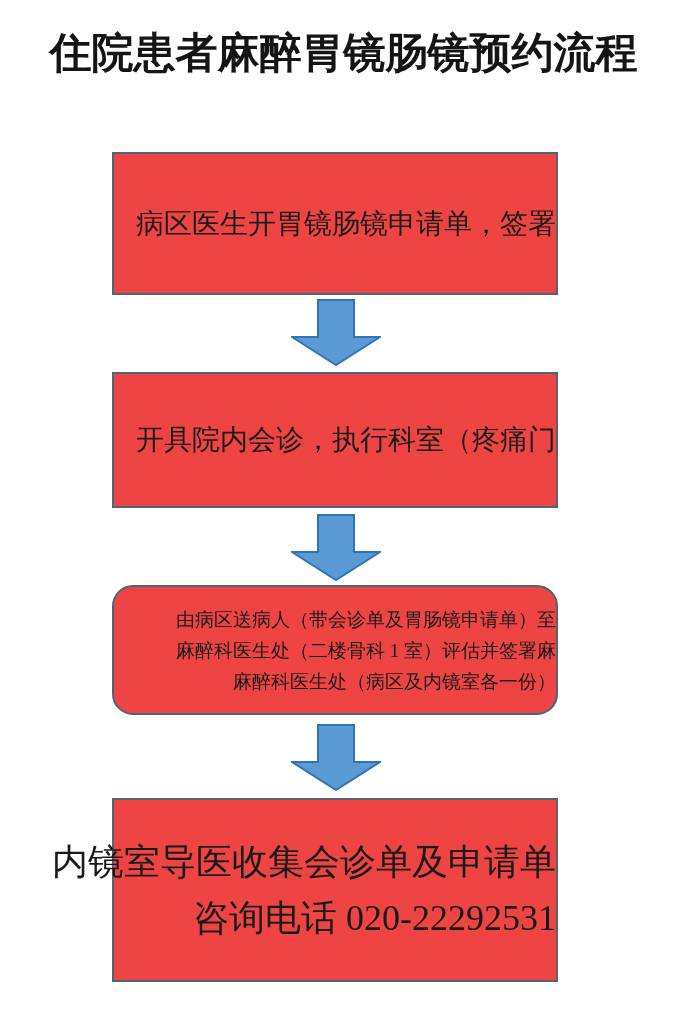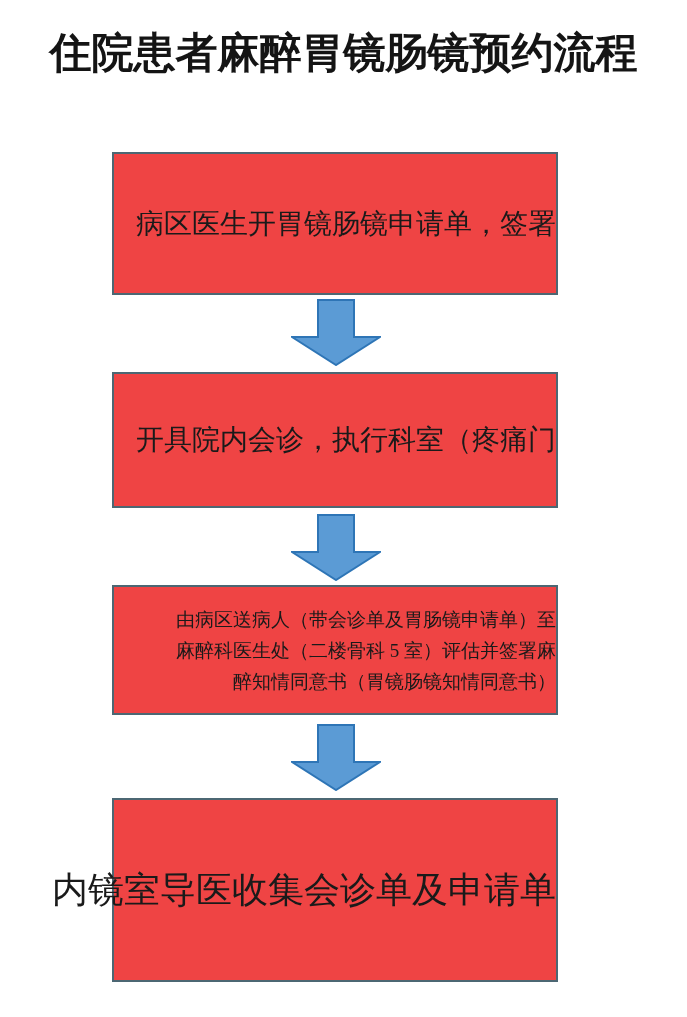--- a/index.html
+++ b/index.html
@@ -59,21 +59,21 @@
 
   
   #box1 { top: 152px; height: 143px; }
   #box1 .line { font-size: 28px; line-height: 52px; }
 
   
   #box2 { top: 372px; height: 136px; }
   #box2 .line { font-size: 28px; line-height: 52px; }
 
   
-  #box3 { top: 585px; height: 130px; }
+  #box3 { top: 585px; height: 130px; border-radius: 21px; }
   #box3 .line { font-size: 19px; line-height: 31px; }
 
   
   #box4 { top: 798px; height: 184px; }
   #box4 .line { font-size: 36px; line-height: 56px; }
 
   
   .arrow {
     position: absolute;
     left: 299px;
@@ -108,27 +108,28 @@
   </div>
 
   <div class="arrow" id="arrow2">
     <svg width="90" height="67" viewBox="0 0 90 67" xmlns="http://www.w3.org/2000/svg">
       <polygon points="27,1 63,1 63,38 89,38 45,66 1,38 27,38" fill="#5B9BD5" stroke="#2E75B6" stroke-width="2" stroke-linejoin="miter"></polygon>
     </svg>
   </div>
 
   <div class="flow-box" id="box3">
     <span class="line">由病区送病人（带会诊单及胃肠镜申请单）至</span>
-    <span class="line">麻醉科医生处（二楼骨科 5 室）评估并签署麻</span>
-    <span class="line">醉知情同意书（胃镜肠镜知情同意书）</span>
+    <span class="line">麻醉科医生处（二楼骨科 1 室）评估并签署麻</span>
+    <span class="line">麻醉科医生处（病区及内镜室各一份）</span>
   </div>
 
   <div class="arrow" id="arrow3">
     <svg width="90" height="67" viewBox="0 0 90 67" xmlns="http://www.w3.org/2000/svg">
       <polygon points="27,1 63,1 63,38 89,38 45,66 1,38 27,38" fill="#5B9BD5" stroke="#2E75B6" stroke-width="2" stroke-linejoin="miter"></polygon>
     </svg>
   </div>
 
   <div class="flow-box" id="box4">
     <span class="line">内镜室导医收集会诊单及申请单</span>
+    <span class="line">咨询电话 020-22292531</span>
   </div>
 
 </div>
 
 </body></html>

